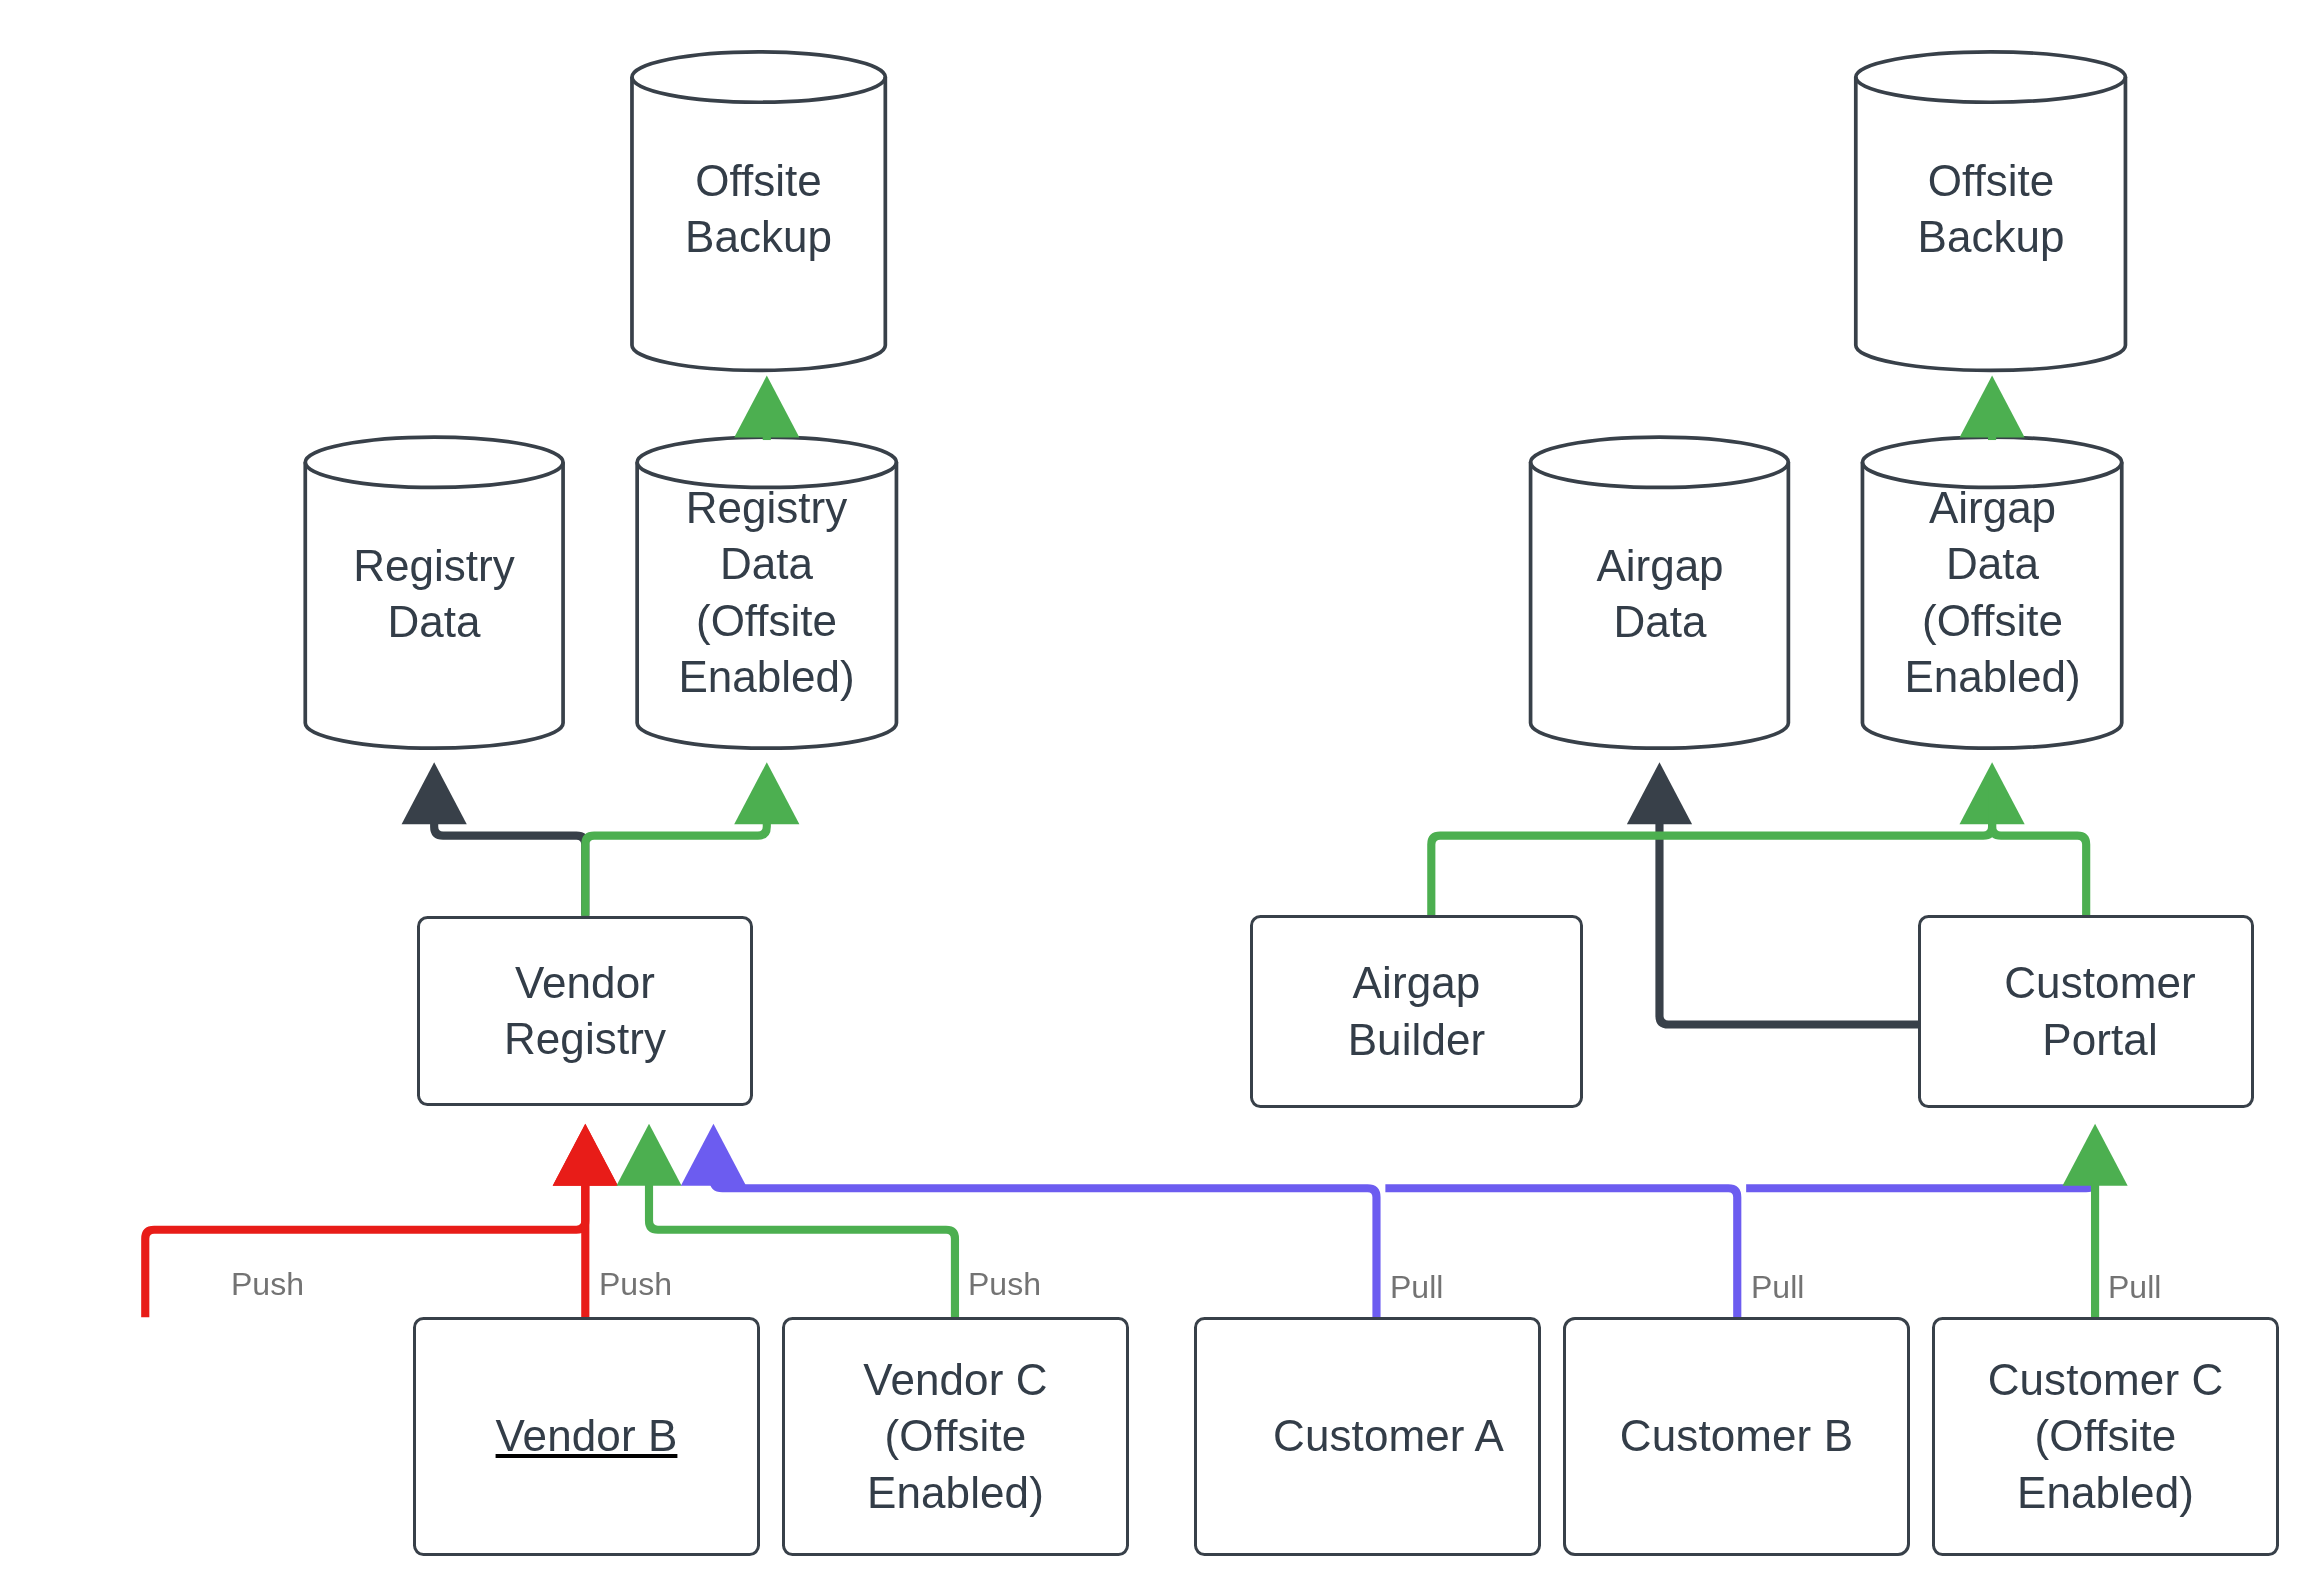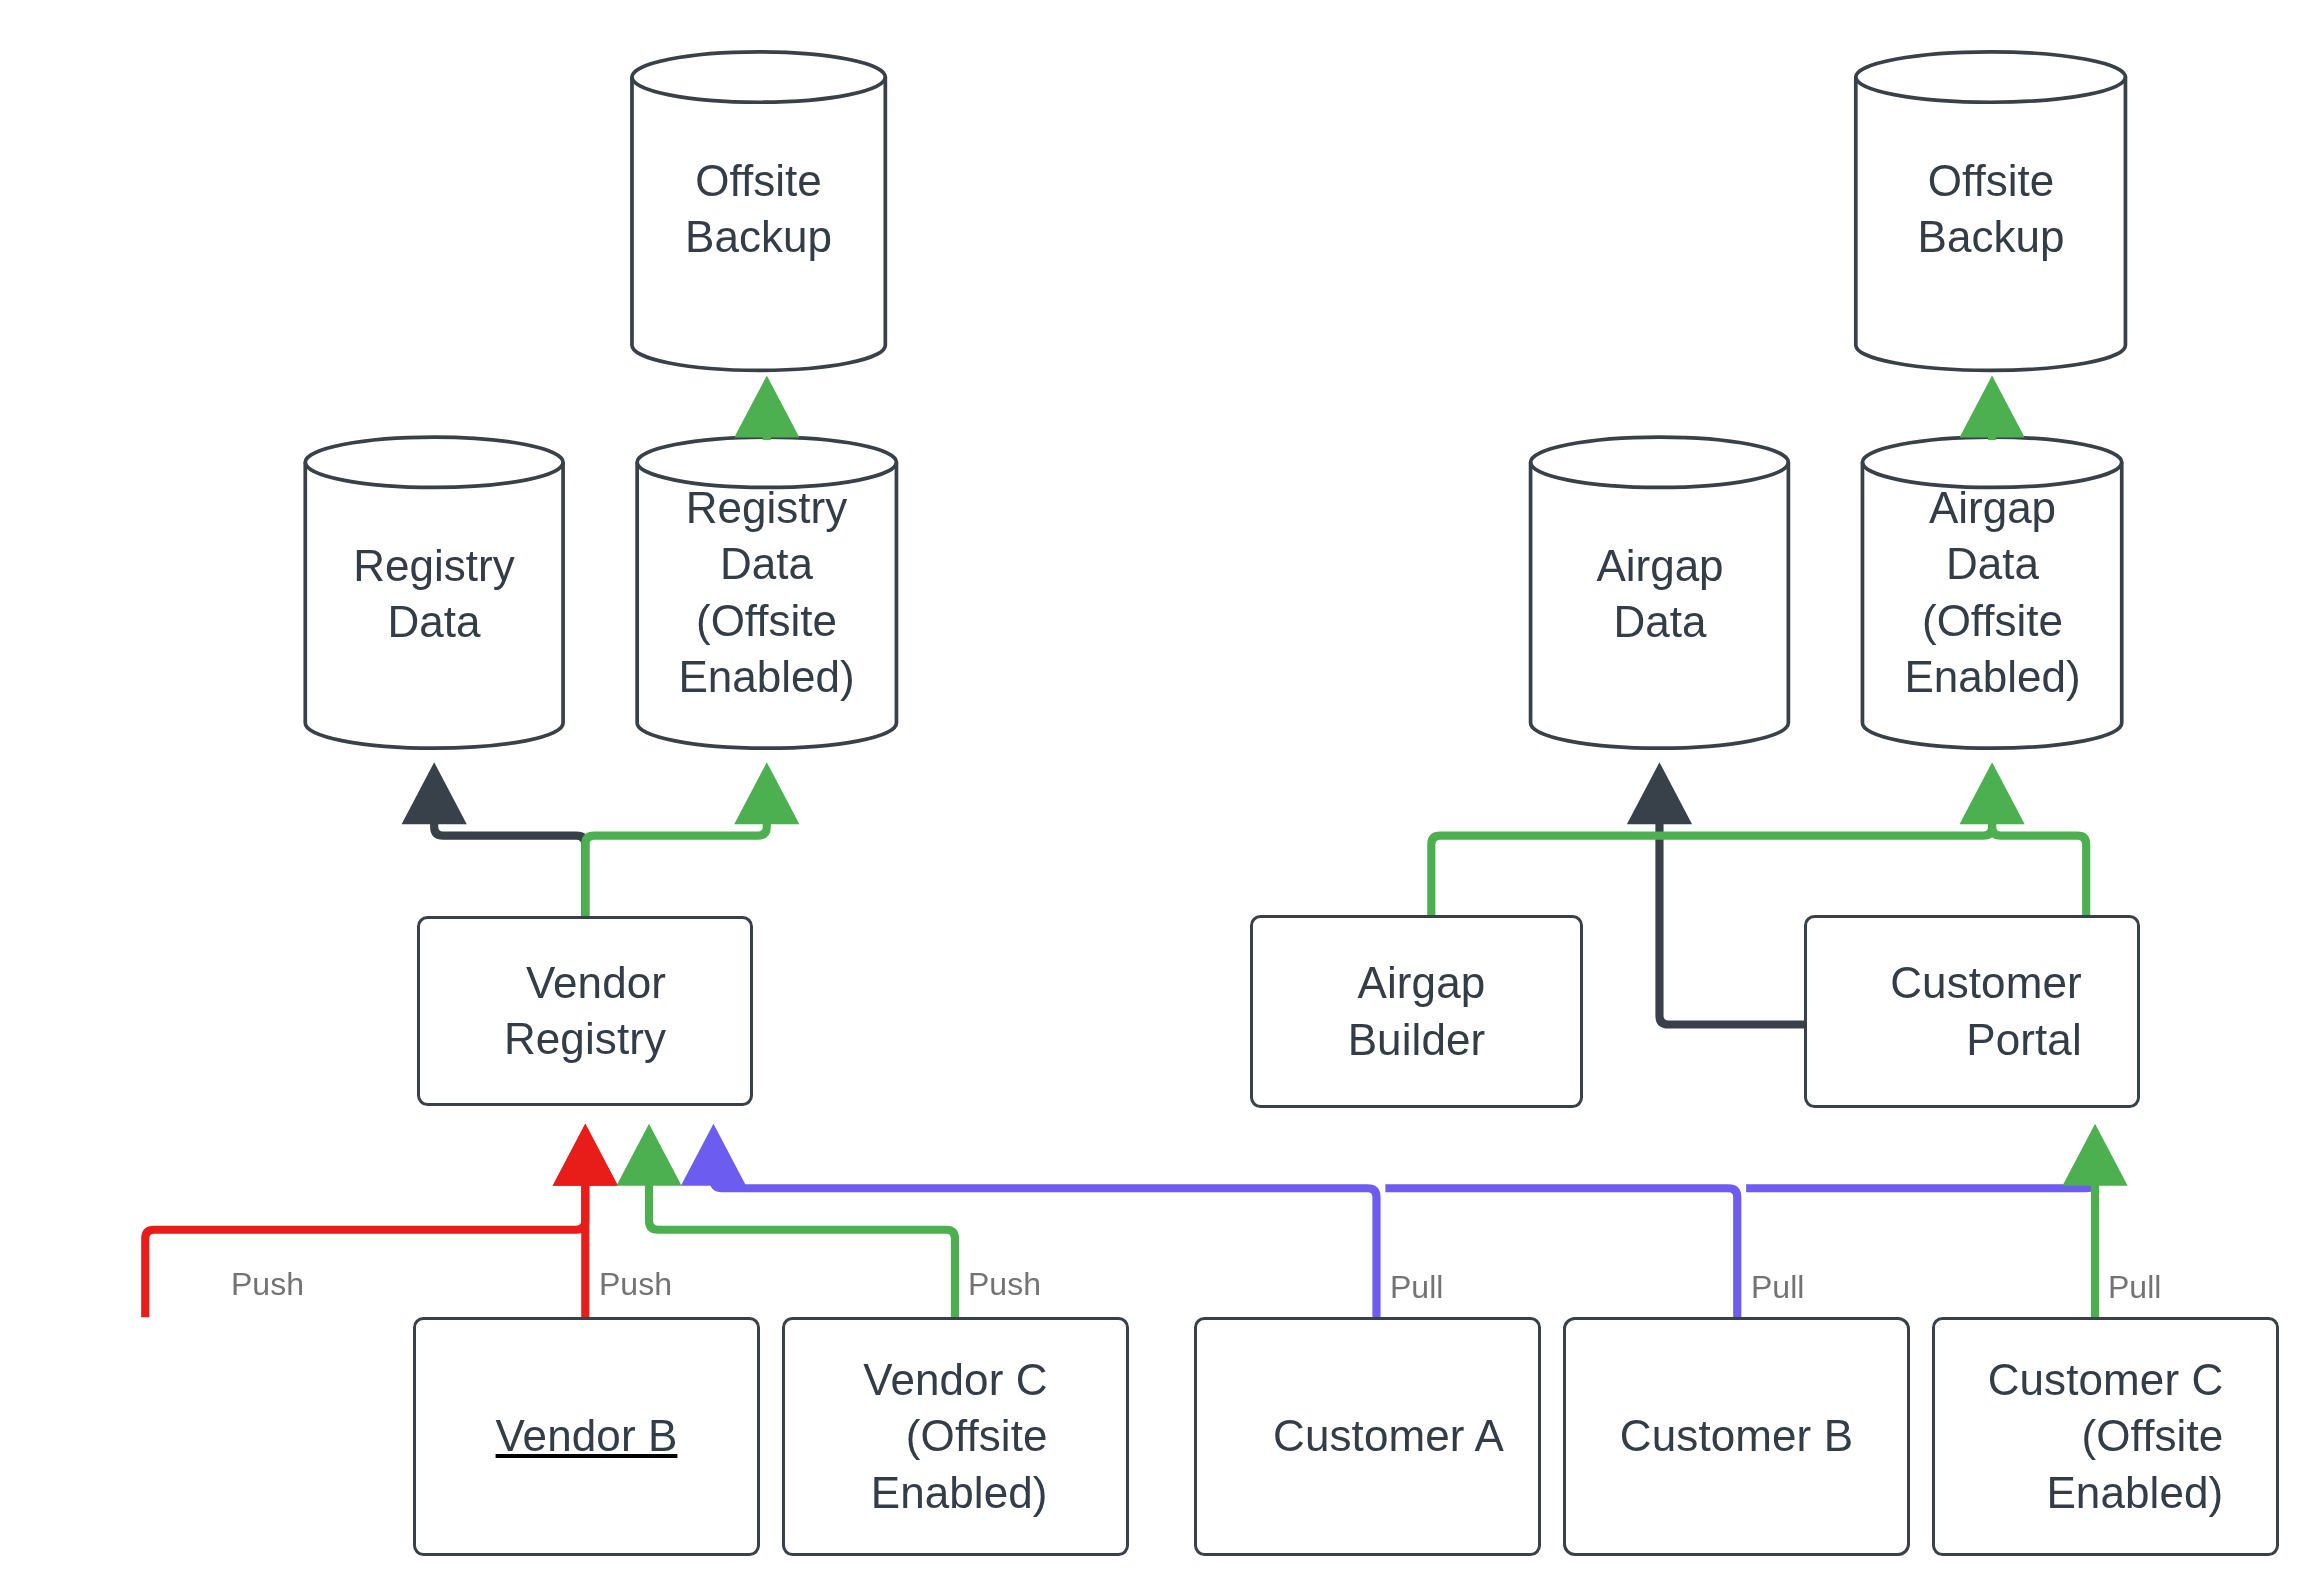--- a/index.html
+++ b/index.html
@@ -6,21 +6,21 @@
   html,body{margin:0;padding:0;background:#ffffff;}
   body{
     font-family:"Liberation Sans","DejaVu Sans",sans-serif;
     width:2307px;height:1592px;overflow:hidden;
   }
   #diagram{position:relative;width:2307px;height:1416px;background:#ffffff;}
   #wires{position:absolute;left:0;top:0;width:2307px;height:1592px;}
   .node{position:absolute;box-sizing:border-box;}
   .box{
     border:3px solid #384049;border-radius:10.4px;background:#ffffff;
-    display:flex;align-items:center;justify-content:center;text-align:right;
+    display:flex;align-items:center;justify-content:center;text-align:center;
   }
   .box .lbl{
     color:#333d48;font-size:44px;line-height:1.28;white-space:pre-line;
     letter-spacing:0.1px;
   }
   .cyl{pointer-events:none;}
   .cyl .lbl{
     position:absolute;left:0;width:100%;text-align:center;
     color:#333d48;font-size:44px;line-height:1.28;white-space:pre-line;
   }
@@ -147,21 +147,21 @@
   <div class="node box" style="left:417px;top:916px;width:336px;height:190px;">
     <div class="lbl">Vendor
 Registry</div>
   </div>
 
   <div class="node box" style="left:1250px;top:915px;width:333px;height:193px;">
     <div class="lbl">Airgap
 Builder</div>
   </div>
 
-  <div class="node box" style="left:1804px;top:915px;width:336px;height:193px;padding-left:28px;">
+  <div class="node box" style="left:1918px;top:915px;width:336px;height:193px;padding-left:28px;">
     <div class="lbl">Customer
 Portal</div>
   </div>
 
 
   <div class="node box" style="left:413px;top:1317px;width:347px;height:239px;text-decoration:underline;">
     <div class="lbl">Vendor B</div>
   </div>
 
   <div class="node box" style="left:782px;top:1317px;width:347px;height:239px;">

